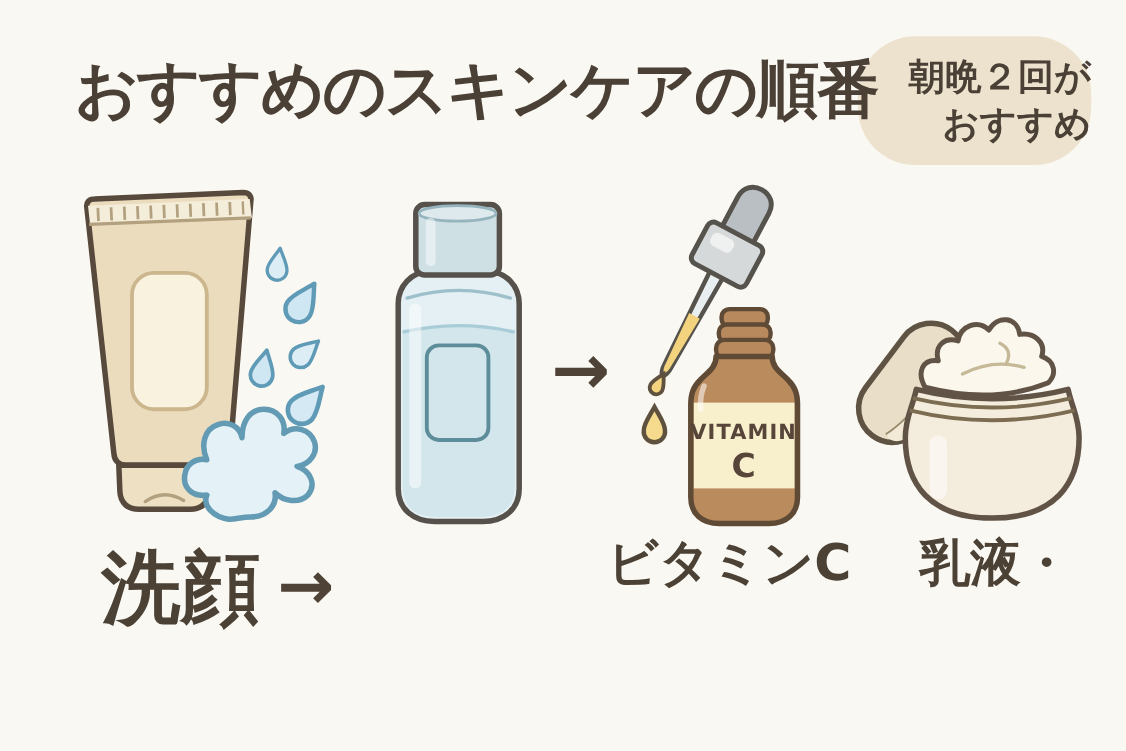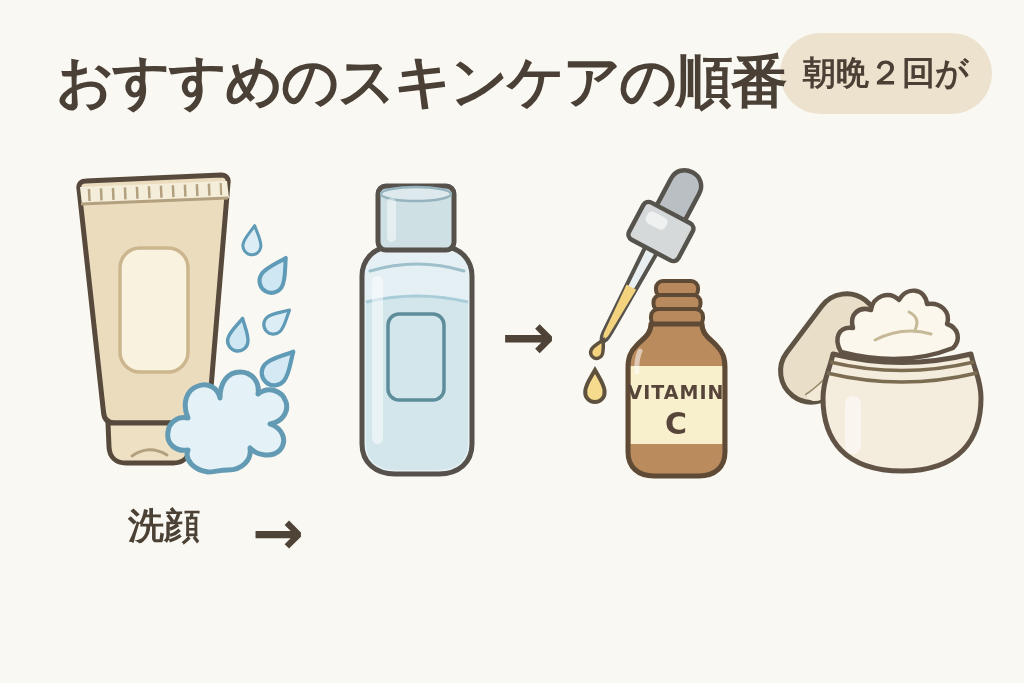--- a/index.html
+++ b/index.html
@@ -7,60 +7,61 @@
     font-family:"DejaVu Sans","Liberation Sans",sans-serif;
     background:#faf8f2;
   }
   .stage{
     position:relative;
     width:1024px;height:683px;
     background:#faf8f2;
     overflow:hidden;
   }
   .title{
-    position:absolute;left:56px;top:44px;
+    position:absolute;left:68px;top:44px;
     font-size:57px;font-weight:700;letter-spacing:-2px;
     color:#4a4035;white-space:nowrap;z-index:2;margin:0;
   }
   .badge{
-    position:absolute;left:780px;top:33px;width:212px;height:81px;
+    position:absolute;left:780px;top:33px;width:212px;height:117px;
     background:#ece2ce;border-radius:52px;
-    display:flex;flex-direction:column;align-items:center;justify-content:center;
+    display:flex;flex-direction:column;align-items:flex-end;justify-content:center;
     z-index:1;
   }
   .badge span{
     font-size:33px;font-weight:700;color:#4a4035;line-height:1.28;
     white-space:nowrap;
   }
   .illus{position:absolute;}
   .arrow-glyph{
     position:absolute;font-weight:700;color:#4f4337;text-align:center;
   }
   .arrow-mid{left:486px;top:300px;width:84px;font-size:64px;}
   .arrow-label{left:234px;top:496px;width:88px;font-size:62px;}
   .step-label{
     position:absolute;text-align:center;font-weight:700;color:#4c4135;
     line-height:1.12;white-space:nowrap;
   }
-  .step-label.one{font-size:36px;top:506px;}
+  .step-label.one{font-size:72px;top:494px;}
   .step-label.two{font-size:46px;top:486px;}
   #label-cleanser{left:58px;width:212px;}
   #label-toner{left:326px;width:192px;}
   #label-serum{left:552px;width:220px;}
   #label-cream{left:798px;width:214px;}
 </style>
 </head>
 <body>
 
 <div class="stage">
 
   <h1 class="title">おすすめのスキンケアの順番</h1>
 
   <div class="badge">
     <span>朝晩２回が</span>
+    <span>おすすめ</span>
   </div>
 
   <svg class="illus" style="left:62px;top:160px;" width="250" height="320" viewBox="0 0 250 320">
 
     <path d="M 17 29 C 16 24 19 21 24 21 L 159 15 C 164 15 167 18 166 23 L 147 252 C 146 259 142 263 135 263 L 53 263 C 46 263 42 259 41.5 252 Z" fill="#ecdcbe" stroke="#57493c" stroke-width="5" stroke-linejoin="round"></path>
 
     <path d="M 18 27 L 165 21 L 167 38 L 20 45 Z" fill="#f4edd9"></path>
     <line x1="26" y1="35" x2="160" y2="29" stroke="#b2a07e" stroke-width="12" stroke-dasharray="2.5 9.5"></line>
     <line x1="19" y1="44" x2="166" y2="38" stroke="#b2a07e" stroke-width="3"></line>
 
@@ -148,18 +149,20 @@
   </svg>
 
   <div class="step-label one" id="label-cleanser">
     <span>洗顔</span>
   </div>
 
   <div class="arrow-glyph arrow-label">→</div>
 
 
   <div class="step-label two" id="label-serum">
+    <div>ビタミンC</div>
   </div>
 
   <div class="step-label two" id="label-cream">
+    <div>乳液・</div>
   </div>
 
 </div>
 
 </body></html>

